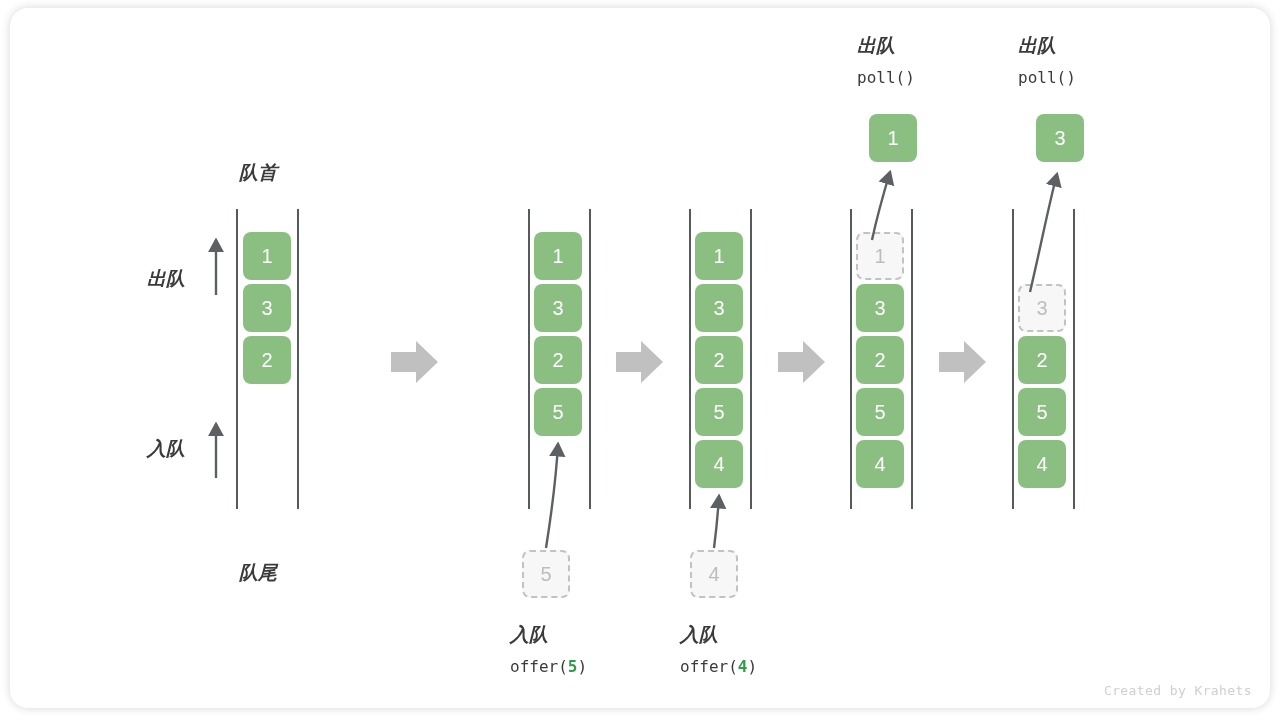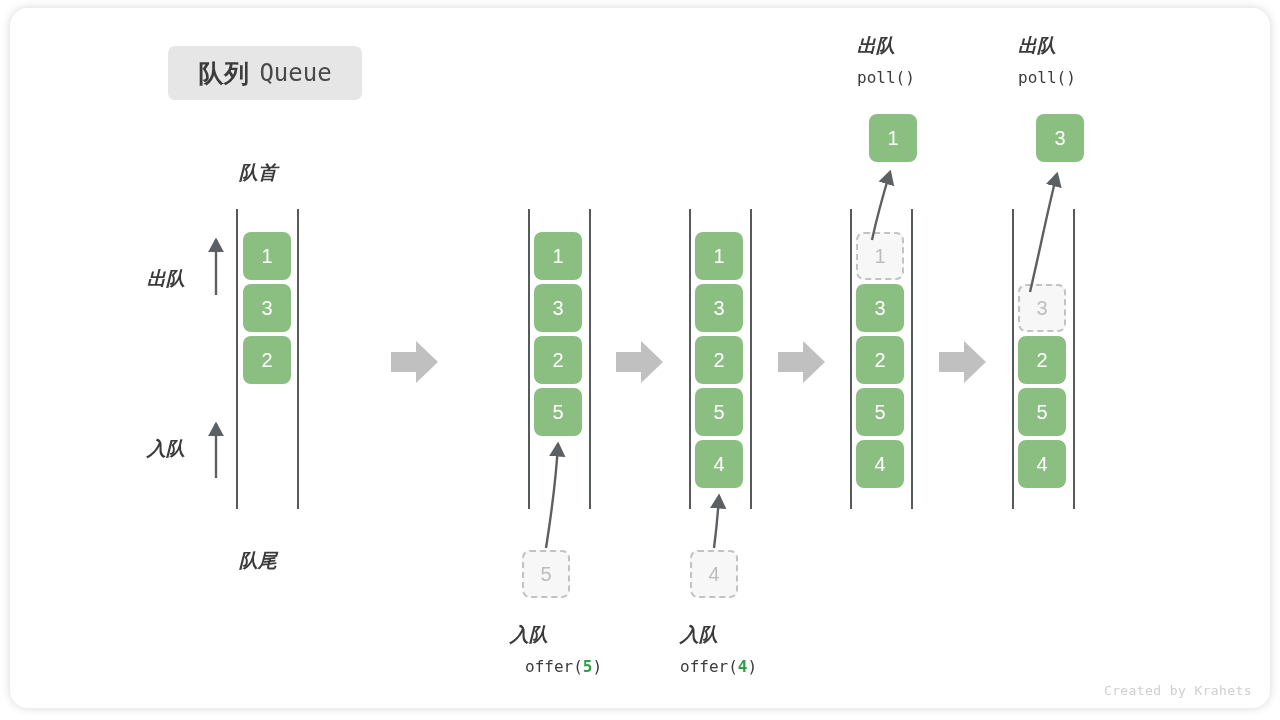--- a/index.html
+++ b/index.html
@@ -117,48 +117,44 @@
     height: 720px;
     pointer-events: none;
   }
 </style>
 </head>
 <body>
 
 <div id="canvas">
   <div class="card"></div>
 
-  <div class="title-badge">
-    <span class="title-cn">队列</span>
-    <span class="title-en">Queue</span>
-  </div>
 
   <div class="lab-cn" style="left:239px; top:160px;">队首</div>
-  <div class="lab-cn" style="left:239px; top:548px;">队尾</div>
+  <div class="lab-cn" style="left:239px; top:560px;">队尾</div>
   <div class="lab-cn" style="left:147px; top:266px;">出队</div>
   <div class="lab-cn" style="left:147px; top:436px;">入队</div>
 
   <div class="rail" style="left:236px; top:209px; height:300px;"></div>
   <div class="rail" style="left:297px; top:209px; height:300px;"></div>
 
   <div class="cell" style="left:243px; top:232px;">1</div>
   <div class="cell" style="left:243px; top:284px;">3</div>
   <div class="cell" style="left:243px; top:336px;">2</div>
 
   <div class="rail" style="left:528px; top:209px; height:300px;"></div>
   <div class="rail" style="left:589px; top:209px; height:300px;"></div>
 
   <div class="cell" style="left:534px; top:232px;">1</div>
   <div class="cell" style="left:534px; top:284px;">3</div>
   <div class="cell" style="left:534px; top:336px;">2</div>
   <div class="cell" style="left:534px; top:388px;">5</div>
   <div class="cell ghost" style="left:522px; top:550px;">5</div>
 
   <div class="lab-cn" style="left:510px; top:622px;">入队</div>
-  <div class="lab-code" style="left:510px; top:657px;margin-left:15px;"><span>offer(</span><span class="arg">5</span><span>)</span></div>
+  <div class="lab-code" style="left:510px; top:657px;"><span>offer(</span><span class="arg">5</span><span>)</span></div>
 
   <div class="rail" style="left:689px; top:209px; height:300px;"></div>
   <div class="rail" style="left:750px; top:209px; height:300px;"></div>
 
   <div class="cell" style="left:695px; top:232px;">1</div>
   <div class="cell" style="left:695px; top:284px;">3</div>
   <div class="cell" style="left:695px; top:336px;">2</div>
   <div class="cell" style="left:695px; top:388px;">5</div>
   <div class="cell" style="left:695px; top:440px;">4</div>
   <div class="cell ghost" style="left:690px; top:550px;">4</div>

